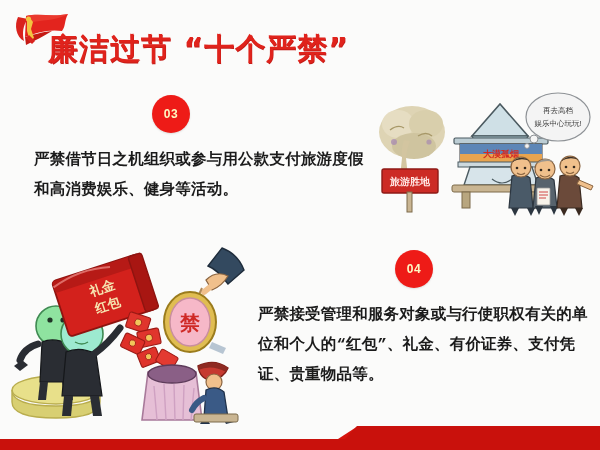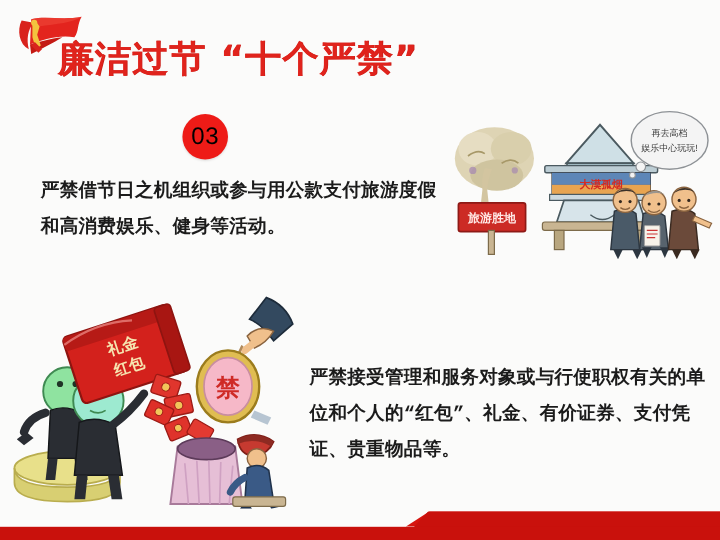--- a/index.html
+++ b/index.html
@@ -42,43 +42,43 @@
     font-family: "DejaVu Sans", "Liberation Sans", sans-serif;
     text-shadow: 0.5px 0.5px 0 #c41b16;
   }
 
   
   .badge {
     position: absolute;
     width: 38px; height: 38px;
     border-radius: 50%;
     background: #ee1b17;
-    color: #000000;
-    font-size: 20px;
-    font-weight: normal;
+    color: #fef9c3;
+    font-size: 12px;
+    font-weight: bold;
     display: flex;
     align-items: center;
     justify-content: center;
     letter-spacing: 0.5px;
     box-shadow: 0 1px 2px rgba(0,0,0,0.12);
   }
   #badge-03 { left: 152px; top: 95px; }
   #badge-04 { left: 395px; top: 250px; }
 
   
   .para {
     position: absolute;
     color: #1b1b1b;
     font-weight: bold;
     font-size: 15.5px;
     line-height: 30px;
     font-family: "DejaVu Sans", "Liberation Sans", sans-serif;
     letter-spacing: 0.2px;
   }
-  #para-03 { left: 34px; top: 144px; width: 330px; font-family: Liberation Mono, monospace; }
+  #para-03 { left: 34px; top: 144px; width: 330px; }
   #para-04 { left: 258px; top: 300px; width: 336px; font-family: Liberation Mono, monospace; }
 
   
   .illus-tourism {
     position: absolute;
     left: 374px; top: 84px;
     width: 224px; height: 132px;
   }
   .illus-envelope {
     position: absolute;
@@ -126,20 +126,21 @@
       <path d="M17 24 l6 6 l-3 3 l-6 -6 z" fill="#d9231d"></path>
     </svg>
 
     <div class="title">廉洁过节 “十个严禁”</div>
   </div>
 
   <div class="badge" id="badge-03">03</div>
 
   <div class="para" id="para-03">严禁借节日之机组织或参与用公款支付旅游度假和高消费娱乐、健身等活动。</div>
 
+  <div class="badge" id="badge-04">04</div>
 
   <div class="para" id="para-04">严禁接受管理和服务对象或与行使职权有关的单位和个人的“红包”、礼金、有价证券、支付凭证、贵重物品等。</div>
 
   <svg class="illus-tourism" viewBox="0 0 224 132">
 
     <g>
       <ellipse cx="38" cy="48" rx="33" ry="26" fill="#ded4b4"></ellipse>
       <ellipse cx="24" cy="40" rx="16" ry="14" fill="#e6ddc2"></ellipse>
       <ellipse cx="52" cy="40" rx="17" ry="14" fill="#d9cfac"></ellipse>
       <ellipse cx="40" cy="62" rx="22" ry="13" fill="#cfc49f"></ellipse>

